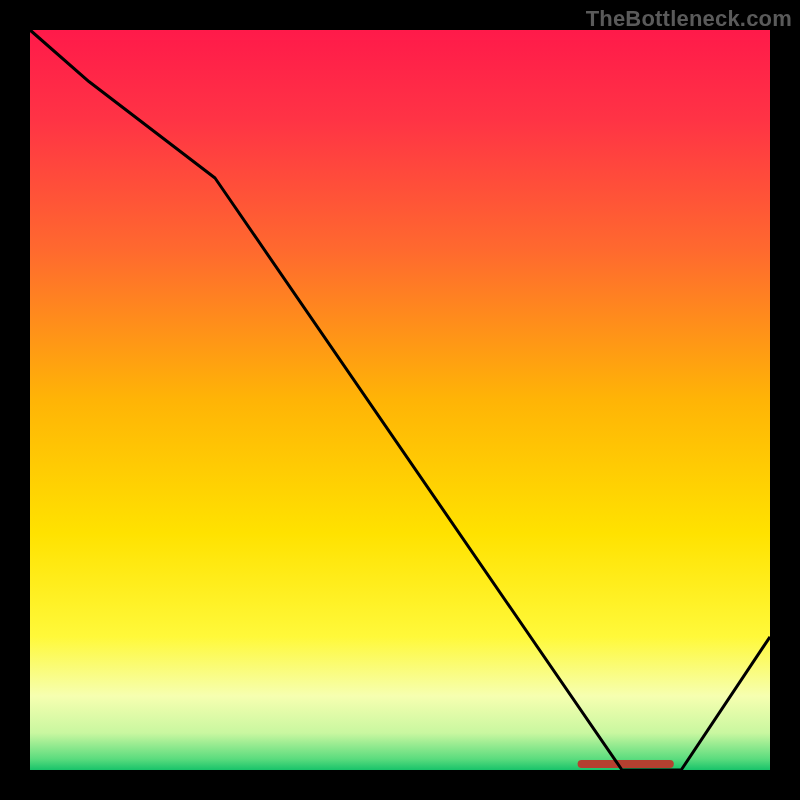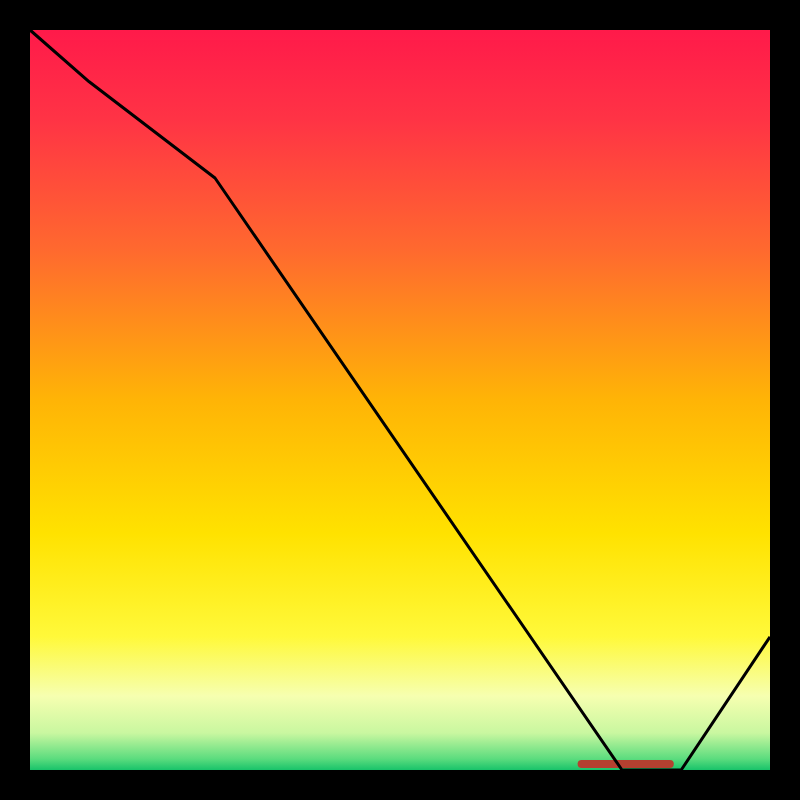--- a/index.html
+++ b/index.html
@@ -29,20 +29,21 @@
   svg.plot {
     position: absolute;
     left: 0;
     top: 0;
   }
 </style>
 </head>
 <body>
 
 <div class="canvas">
+  <div class="watermark">TheBottleneck.com</div>
 
   <svg class="plot" width="800" height="800" viewBox="0 0 800 800">
     <defs>
       <linearGradient id="bg-grad" x1="0" y1="0" x2="0" y2="1">
           <stop offset="0%" stop-color="#ff1a4a"></stop>
           <stop offset="12%" stop-color="#ff3345"></stop>
           <stop offset="30%" stop-color="#ff6a2e"></stop>
           <stop offset="50%" stop-color="#ffb406"></stop>
           <stop offset="68%" stop-color="#ffe200"></stop>
           <stop offset="82%" stop-color="#fff93a"></stop>

